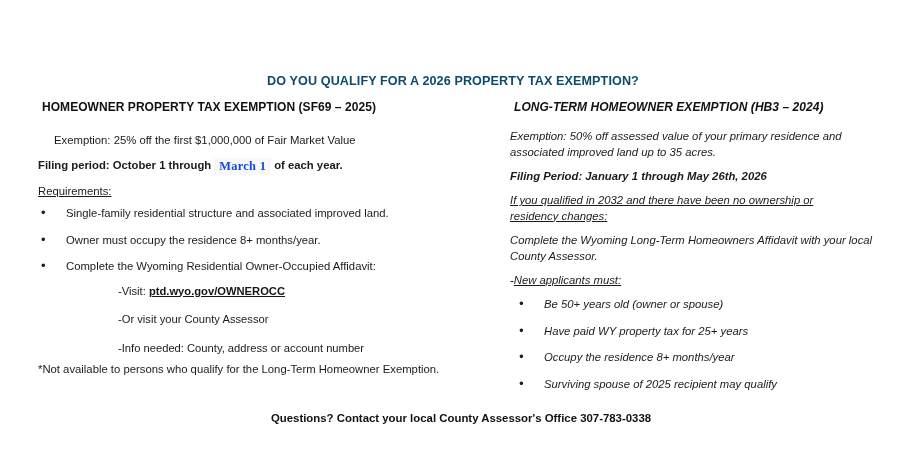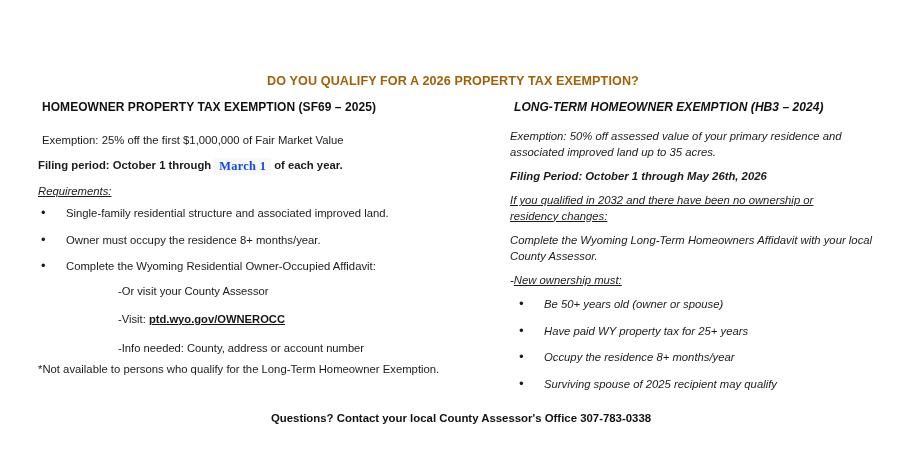--- a/index.html
+++ b/index.html
@@ -27,21 +27,21 @@
   
   .doc-title {
     position: absolute;
     top: 74px;
     left: 0;
     width: 906px;
     text-align: center;
     font-size: 12.6px;
     font-weight: bold;
     letter-spacing: 0.1px;
-    color: #a16207;
+    color: #0c4a6e;
   }
 
   
   .col {
     position: absolute;
     top: 100px;
   }
   .col-left  { left: 36px;  width: 470px; }
   .col-right { left: 508px; width: 390px; font-style: italic; }
 
@@ -54,32 +54,32 @@
     white-space: nowrap;
   }
 
   .para {
     font-size: 11.3px;
     line-height: 15.5px;
     color: #1b1b1b;
     margin: 0;
   }
   .para.bold { font-weight: bold; }
-  .para.underline { text-decoration: underline; font-style: italic; }
+  .para.underline { text-decoration: underline; }
 
   .u-head {
     font-size: 11.3px;
     line-height: 15.5px;
     color: #1b1b1b;
     margin: 0;
   }
   .u-head .ul { text-decoration: underline; }
 
   
-  .l-ex      { position: absolute; top: 33px;  left: 6px; }
+  .l-ex      { position: absolute; top: 33px;  left: 18px; }
   .l-filing  { position: absolute; top: 58px;  left: 2px; white-space: nowrap; }
   .l-req     { position: absolute; top: 84px;  left: 2px; }
   .l-foot    { position: absolute; top: 262px; left: 2px; }
 
   
   .pasted {
     display: inline-block;
     font-family: "Liberation Serif", serif;
     font-weight: bold;
     font-size: 12.4px;
@@ -183,49 +183,49 @@
     <ul class="blist l-bullets">
       <li>
         <span>Single-family residential structure and associated improved land.</span>
       </li>
       <li>
         <span>Owner must occupy the residence 8+ months/year.</span>
       </li>
       <li>
         <span>Complete the Wyoming Residential Owner-Occupied Affidavit:</span>
         <ul class="sublist">
-          <li>-Or visit your County Assessor</li>
           <li>
             <span>-Visit:</span>
             <span class="linkish">ptd.wyo.gov/OWNEROCC</span>
           </li>
+          <li>-Or visit your County Assessor</li>
           <li>-Info needed: County, address or account number</li>
         </ul>
       </li>
     </ul>
 
     <div class="para l-foot">*Not available to persons who qualify for the Long-Term Homeowner Exemption.</div>
   </div>
 
   <div class="col col-right">
 
     <div class="col-heading">LONG-TERM HOMEOWNER EXEMPTION (HB3 – 2024)</div>
 
     <div class="para r-ex">Exemption: 50% off assessed value of your primary residence and associated improved land up to 35 acres.</div>
 
-    <div class="para bold r-filing">Filing Period: October 1 through May 26th, 2026</div>
+    <div class="para bold r-filing">Filing Period: January 1 through May 26th, 2026</div>
 
     <div class="u-head r-qual">
       <span class="ul">If you qualified in 2032 and there have been no ownership or residency changes:</span>
     </div>
 
     <div class="para r-complete">Complete the Wyoming Long-Term Homeowners Affidavit with your local County Assessor.</div>
 
     <div class="u-head r-newapp">
-      <span>-</span><span class="ul">New ownership must:</span>
+      <span>-</span><span class="ul">New applicants must:</span>
     </div>
 
     <ul class="blist r-bullets">
       <li>Be 50+ years old (owner or spouse)</li>
       <li>Have paid WY property tax for 25+ years</li>
       <li>Occupy the residence 8+ months/year</li>
       <li>Surviving spouse of 2025 recipient may qualify</li>
     </ul>
   </div>
 

